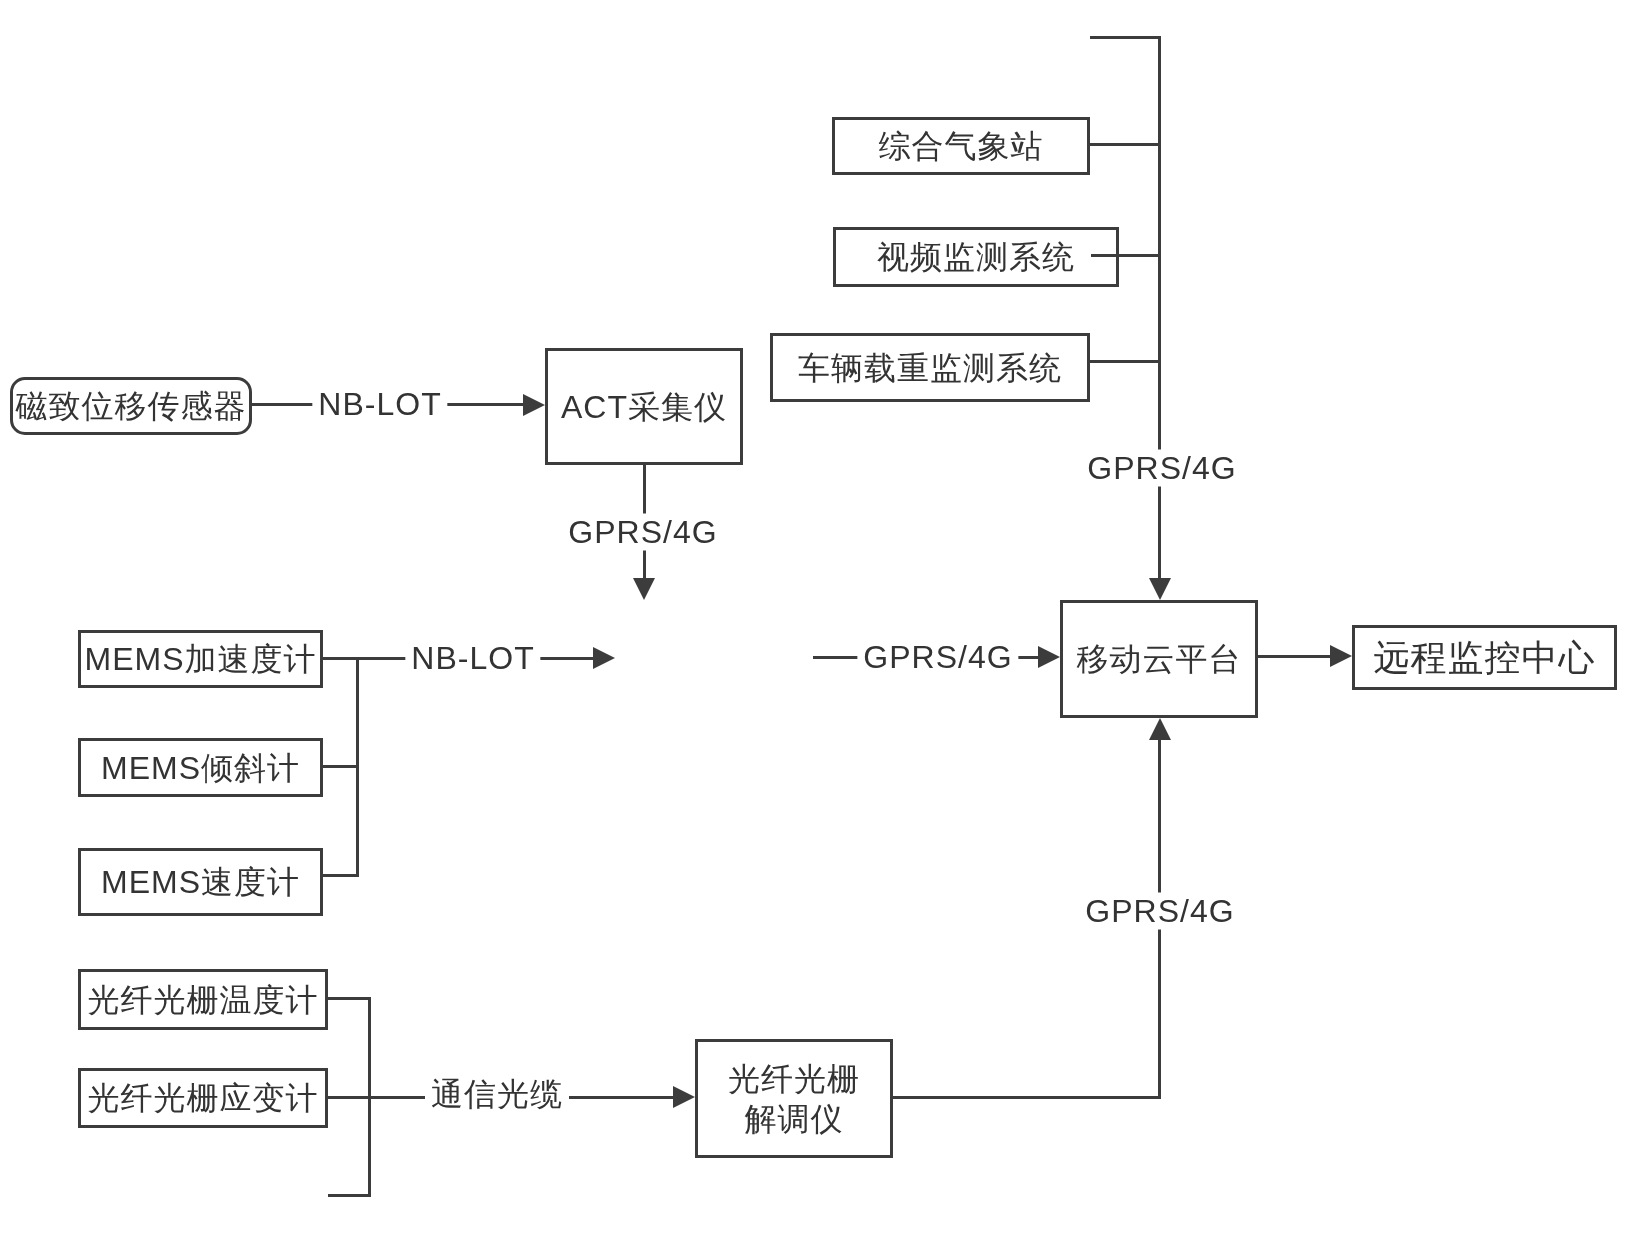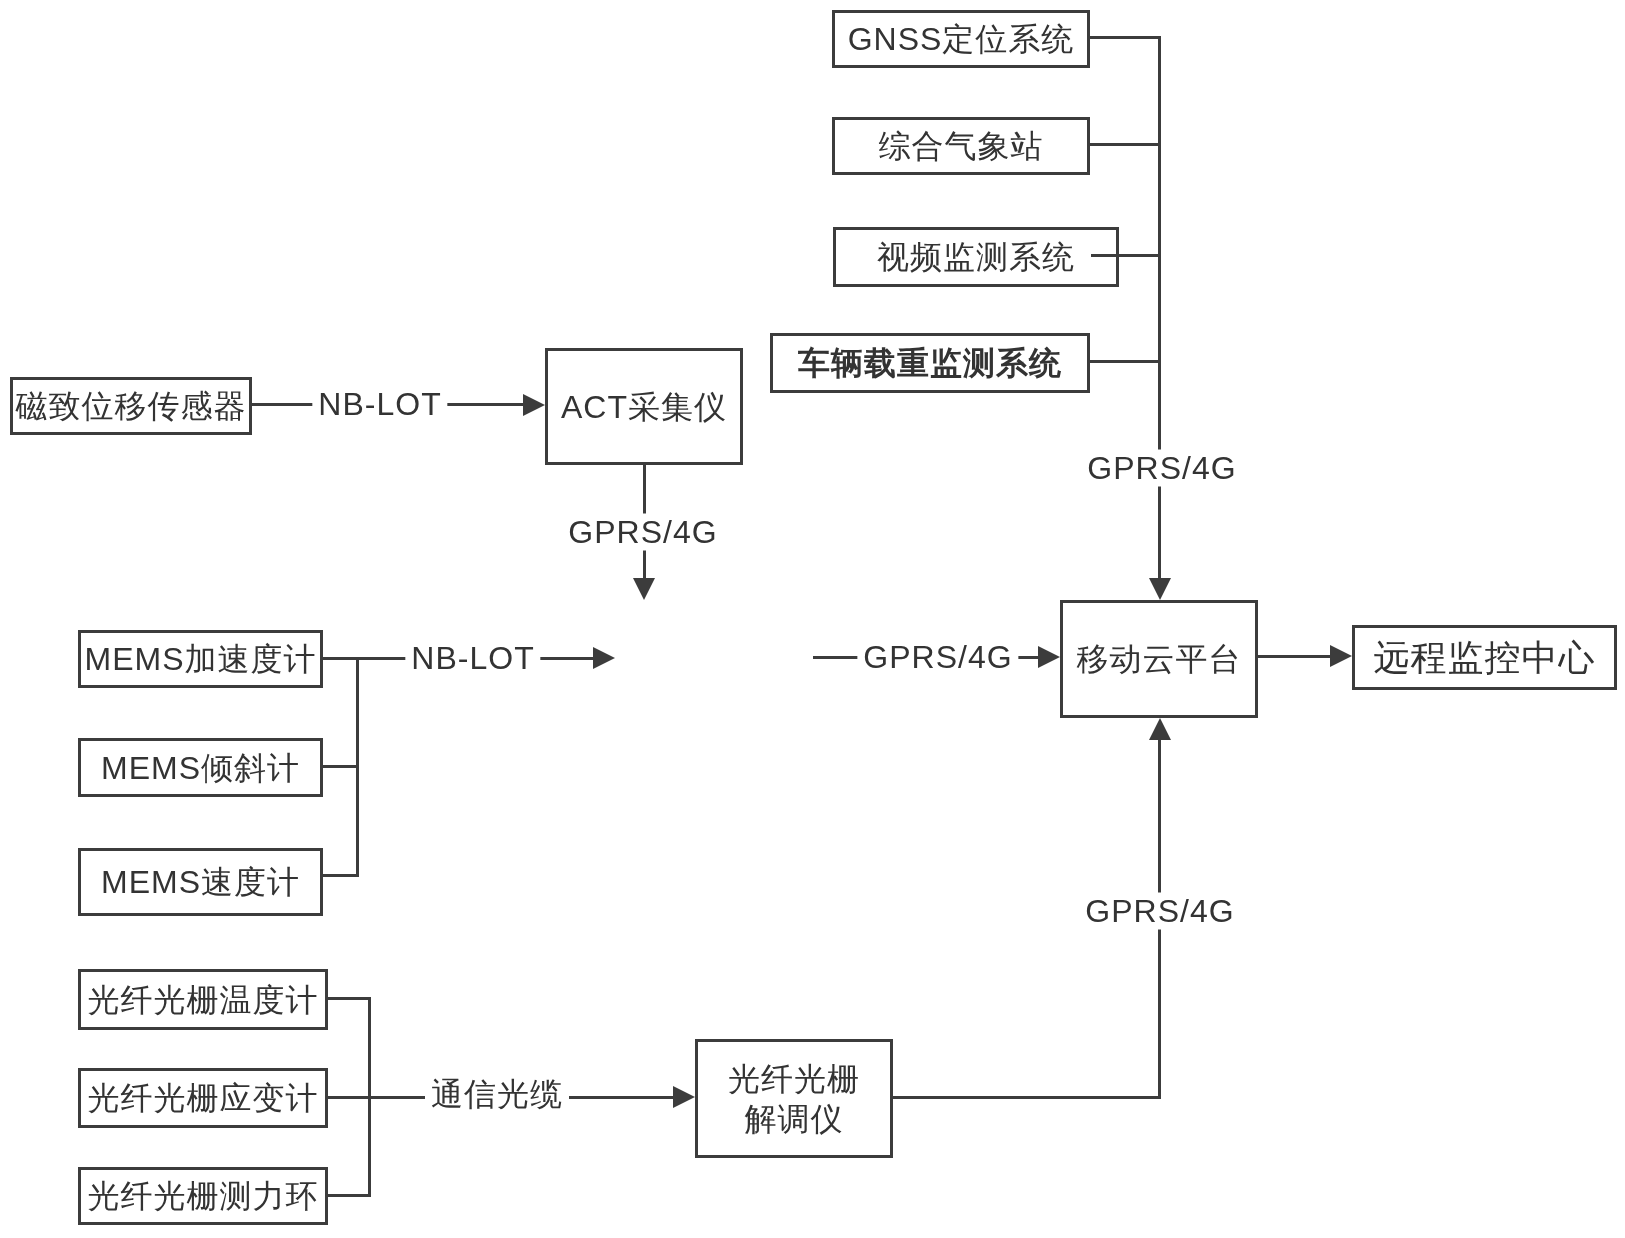--- a/index.html
+++ b/index.html
@@ -42,53 +42,51 @@
   }
   .arr{position:absolute;width:0;height:0;}
   .arr-r{border-top:11px solid transparent;border-bottom:11px solid transparent;border-left:22px solid var(--line);}
   .arr-d{border-left:11px solid transparent;border-right:11px solid transparent;border-top:22px solid var(--line);}
   .arr-u{border-left:11px solid transparent;border-right:11px solid transparent;border-bottom:22px solid var(--line);}
 
   
   #n-gnss{left:832px;top:10px;width:258px;height:58px;}
   #n-weather{left:832px;top:117px;width:258px;height:58px;}
   #n-video{left:833px;top:227px;width:286px;height:60px;}
-  #n-vehicle{left:770px;top:333px;width:320px;height:60px;font-weight:bold;}
-  #n-magneto{left:10px;top:377px;width:242px;height:58px;}
+  #n-vehicle{left:770px;top:333px;width:320px;height:69px;}
+  #n-magneto{left:10px;top:377px;width:242px;height:58px;border-radius:15px;}
   #n-act{left:545px;top:348px;width:198px;height:117px;}
   #n-gateway{left:615px;top:600px;width:198px;height:120px;}
   #n-cloud{left:1060px;top:600px;width:198px;height:118px;}
   #n-monitor{left:1352px;top:625px;width:265px;height:65px;font-size:36px;}
   #n-mems-accel{left:78px;top:630px;width:245px;height:58px;}
   #n-mems-tilt{left:78px;top:738px;width:245px;height:59px;}
   #n-mems-speed{left:78px;top:848px;width:245px;height:68px;}
   #n-fbg-temp{left:78px;top:969px;width:250px;height:61px;}
   #n-fbg-strain{left:78px;top:1068px;width:250px;height:60px;}
   #n-fbg-force{left:78px;top:1167px;width:250px;height:58px;}
   #n-fbg-demod{left:695px;top:1039px;width:198px;height:119px;padding:0 14px;}
 </style>
 </head>
 <body>
 
 <div id="canvas">
 
-  <div class="node" id="n-gnss">GNSS定位系统</div>
   <div class="node" id="n-weather">综合气象站</div>
   <div class="node" id="n-video">视频监测系统</div>
   <div class="node" id="n-vehicle">车辆载重监测系统</div>
   <div class="node" id="n-magneto">磁致位移传感器</div>
   <div class="node" id="n-act">ACT采集仪</div>
   <div class="node" id="n-cloud">移动云平台</div>
   <div class="node" id="n-monitor">远程监控中心</div>
   <div class="node" id="n-mems-accel">MEMS加速度计</div>
   <div class="node" id="n-mems-tilt">MEMS倾斜计</div>
   <div class="node" id="n-mems-speed">MEMS速度计</div>
   <div class="node" id="n-fbg-temp">光纤光栅温度计</div>
   <div class="node" id="n-fbg-strain">光纤光栅应变计</div>
-  <div class="node" id="n-fbg-force">光纤光栅测力环</div>
   <div class="node" id="n-fbg-demod">光纤光栅解调仪</div>
 
   <div class="hline" style="left:252px;top:403px;width:271px;"></div>
   <div class="hline" style="left:1090px;top:36px;width:70px;"></div>
   <div class="hline" style="left:1090px;top:143px;width:70px;"></div>
   <div class="hline" style="left:1091px;top:254px;width:69px;"></div>
   <div class="hline" style="left:1090px;top:360px;width:70px;"></div>
   <div class="hline" style="left:323px;top:657px;width:270px;"></div>
   <div class="hline" style="left:323px;top:765px;width:36px;"></div>
   <div class="hline" style="left:323px;top:874px;width:36px;"></div>

